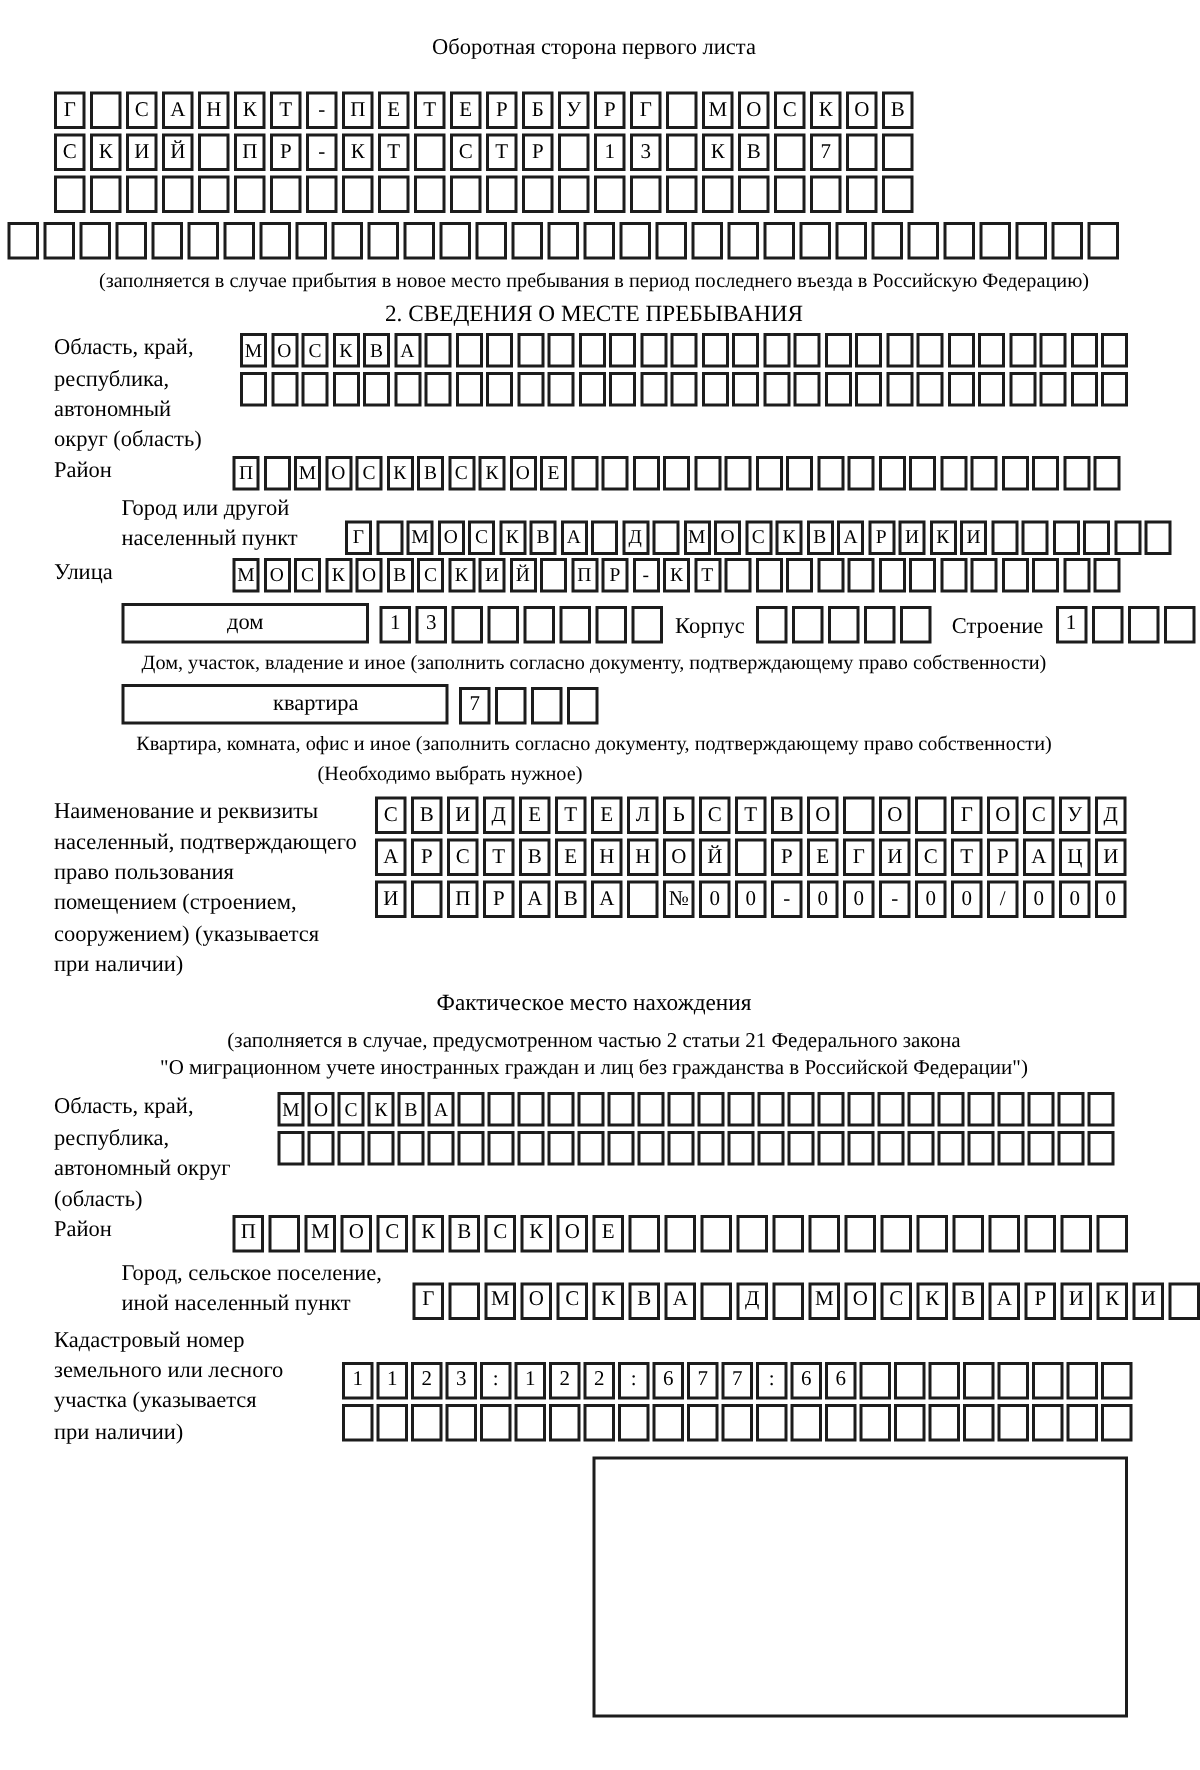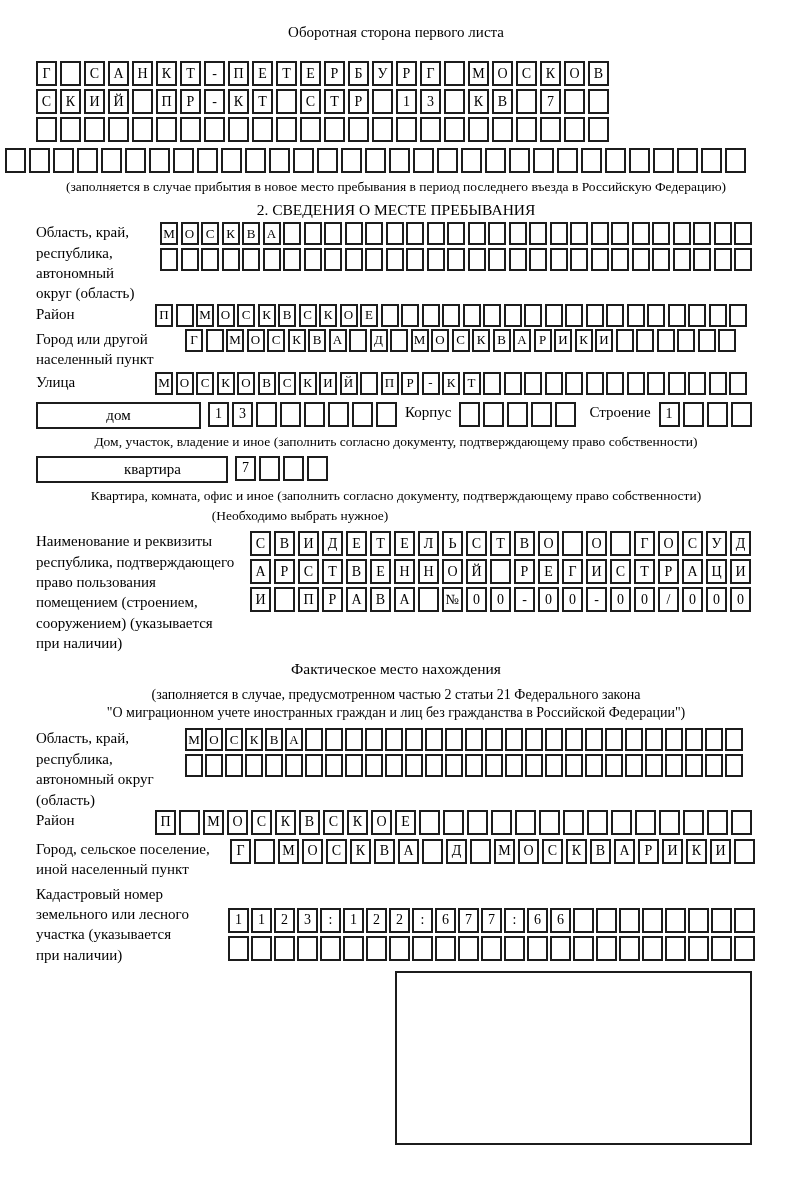--- a/index.html
+++ b/index.html
@@ -6,21 +6,21 @@
   html,body { background:#fff; }
   body {
     width:800px; height:1180px; overflow:hidden;
     color:#000; font-family:"Liberation Serif", serif;
   }
   .page { padding:10px 44px 0 36px; }
 
   .top-note { text-align:center; font-size:15px; margin-top:14px; }
 
   .frow { display:flex; align-items:flex-start; }
-  .frow.vcenter { align-items:flex-start; }
+  .frow.vcenter { align-items:flex-end;margin-left:45px; }
   .flabel { font-size:15px; line-height:1.36; flex:0 0 auto; }
 
   .w139{width:139px}.w124{width:124px}.w214{width:214px}
   .w149{width:149px}.w119{width:119px}.w194{width:194px}.w192{width:192px}
 
   .rows .cells { margin-bottom:3px; }
   .cells { display:flex; flex-wrap:nowrap; }
   .cell {
     flex:0 0 auto; border:2px solid #1c1c1c; background:#fff;
     display:flex; align-items:center; justify-content:center;
@@ -34,21 +34,21 @@
 
   .caption { font-size:13.5px; line-height:1.35;text-align:center; }
   .center { text-align:center; }
   .sec-title { font-weight:normal; font-size:15.5px; text-align:center; }
 
   .fieldbox {
     border:2px solid #1c1c1c; height:27px; flex:0 0 auto;
     display:flex; align-items:center; justify-content:center; font-size:15px;
   }
   .box-dom { width:165px; }
-  .box-kv  { width:192px;padding-left:41px; }
+  .box-kv  { width:218px;padding-left:41px; }
 
   .checkbox {
     width:20px; height:24px; border:2px solid #1c1c1c; flex:0 0 auto;
     display:flex; align-items:center; justify-content:center; font-size:15px;
   }
   .opt { font-size:15px; }
 
   .stamp-box { width:357px; height:174px; border:2px solid #1c1c1c; margin-left:359px; margin-top:6px; }
 </style>
 </head>
@@ -395,21 +395,21 @@
         <div class="cell"></div>
       </div>
   </div>
   <div class="caption" style="margin-top:4px">Квартира, комната, офис и иное (заполнить согласно документу, подтверждающему право собственности)</div>
 
   <div class="caption" style="margin-left:134px; width:260px; text-align:center; margin-top:2px">(Необходимо выбрать нужное)</div>
 
   <div class="frow" style="margin-top:6px">
     <div class="flabel w214">
       <div>Наименование и реквизиты</div>
-      <div>республика, подтверждающего</div>
+      <div>населенный, подтверждающего</div>
       <div>право пользования</div>
       <div>помещением (строением,</div>
       <div>сооружением) (указывается</div>
       <div>при наличии)</div>
     </div>
     <div class="rows">
       <div class="cells lg">
           <div class="cell">С</div>
           <div class="cell">В</div>
           <div class="cell">И</div>

